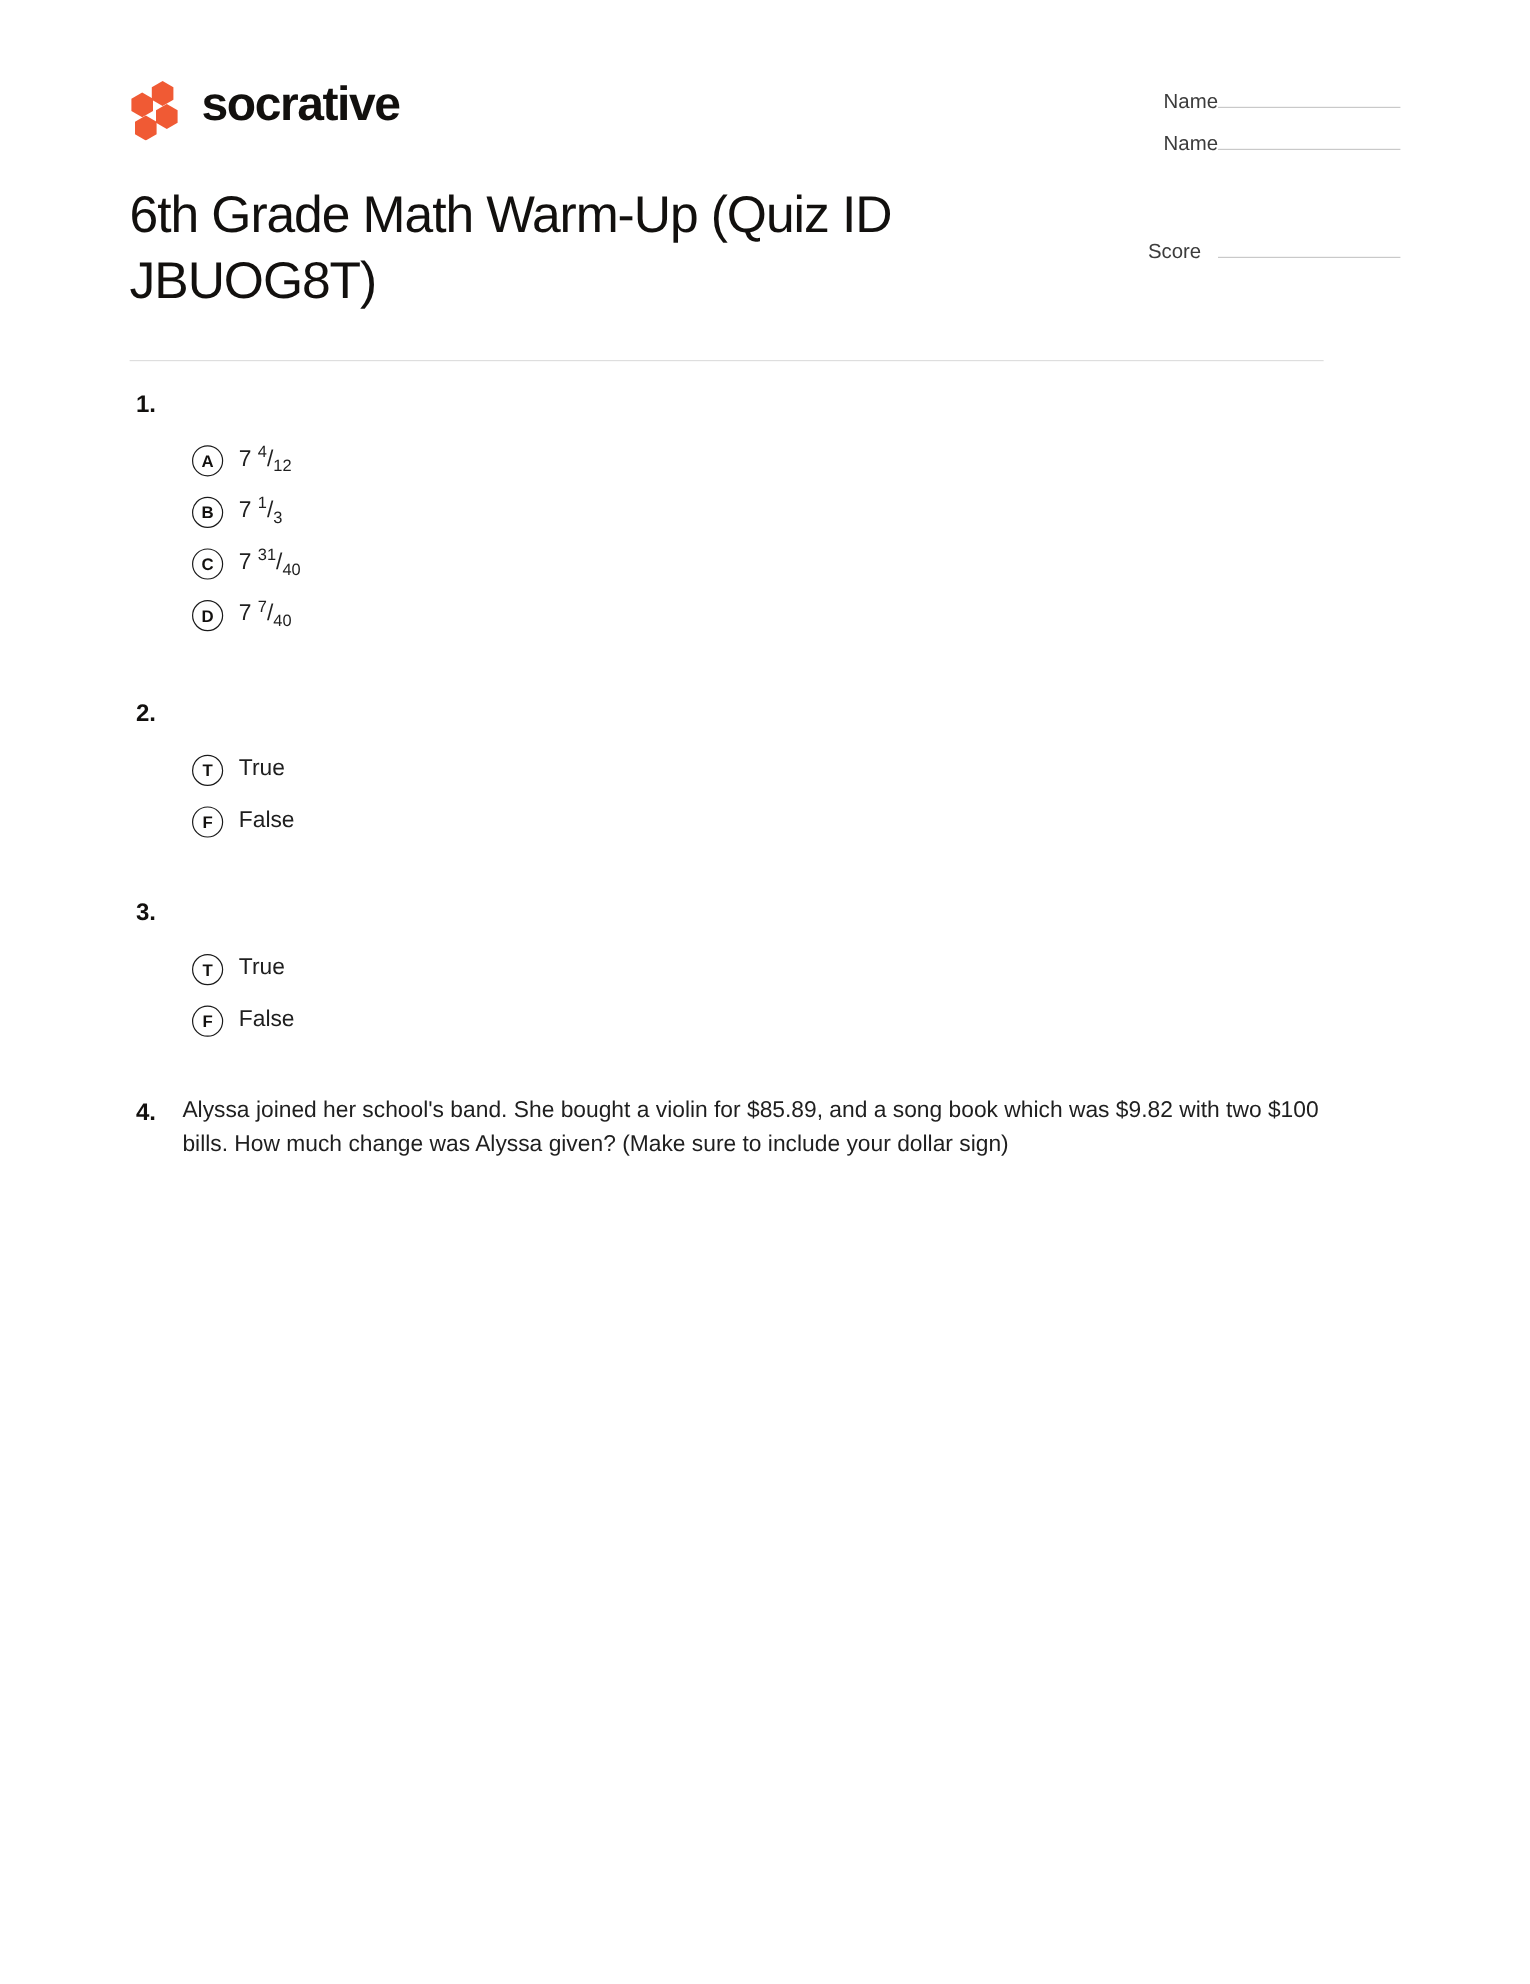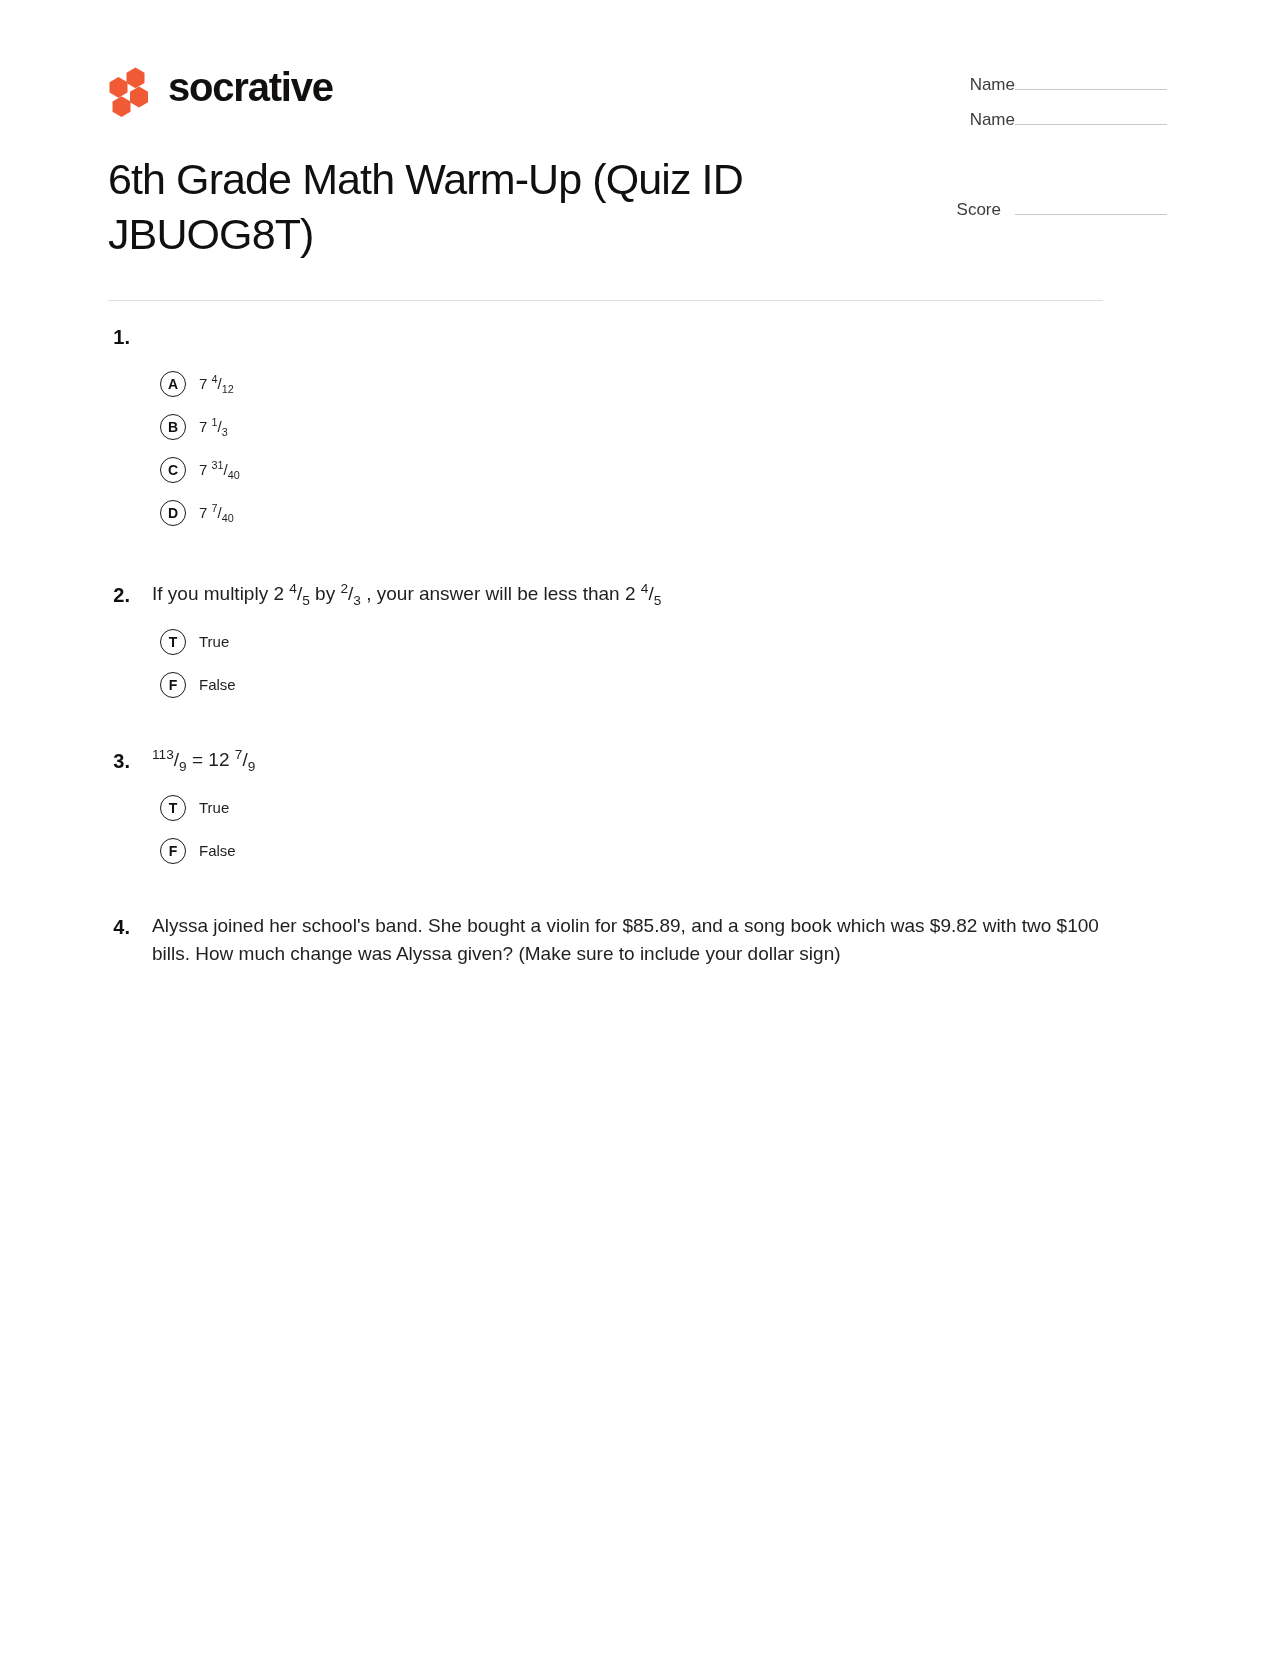--- a/index.html
+++ b/index.html
@@ -164,21 +164,21 @@
     display: flex;
     align-items: center;
     justify-content: center;
     font-size: 14px;
     font-weight: 700;
     line-height: 1;
     color: #12100e;
     box-sizing: border-box;
   }
   .option-text {
-    font-size: 15px;
+    font-size: 19px;
     color: #1f1f1f;
     line-height: 1.2;
     text-align: right;
   }
 
   
   .num {
     font-size: 0.72em;
     vertical-align: super;
     line-height: 0;
@@ -254,37 +254,35 @@
           </div>
           <div class="option">
             <span class="bubble">D</span>
             <span class="option-text"><span>7 </span><span class="num">7</span><span class="slash">/</span><span class="den">40</span></span>
           </div>
         </div>
       </div>
       <div class="question" style="margin-bottom: 40px;">
         <div class="q-head">
           <div class="q-number">2.</div>
-          <div class="q-text"><span>If you multiply 2 </span><span class="num">4</span><span class="slash">/</span><span class="den">5</span><span> by </span><span class="num">2</span><span class="slash">/</span><span class="den">3</span><span> , your answer will be less than 2 </span><span class="num">4</span><span class="slash">/</span><span class="den">5</span></div>
         </div>
         <div class="options">
           <div class="option">
             <span class="bubble">T</span>
             <span class="option-text"><span>True</span></span>
           </div>
           <div class="option">
             <span class="bubble">F</span>
             <span class="option-text"><span>False</span></span>
           </div>
         </div>
       </div>
       <div class="question" style="margin-bottom: 40px;">
         <div class="q-head">
           <div class="q-number">3.</div>
-          <div class="q-text"><span class="num">113</span><span class="slash">/</span><span class="den">9</span><span> = 12 </span><span class="num">7</span><span class="slash">/</span><span class="den">9</span></div>
         </div>
         <div class="options">
           <div class="option">
             <span class="bubble">T</span>
             <span class="option-text"><span>True</span></span>
           </div>
           <div class="option">
             <span class="bubble">F</span>
             <span class="option-text"><span>False</span></span>
           </div>

